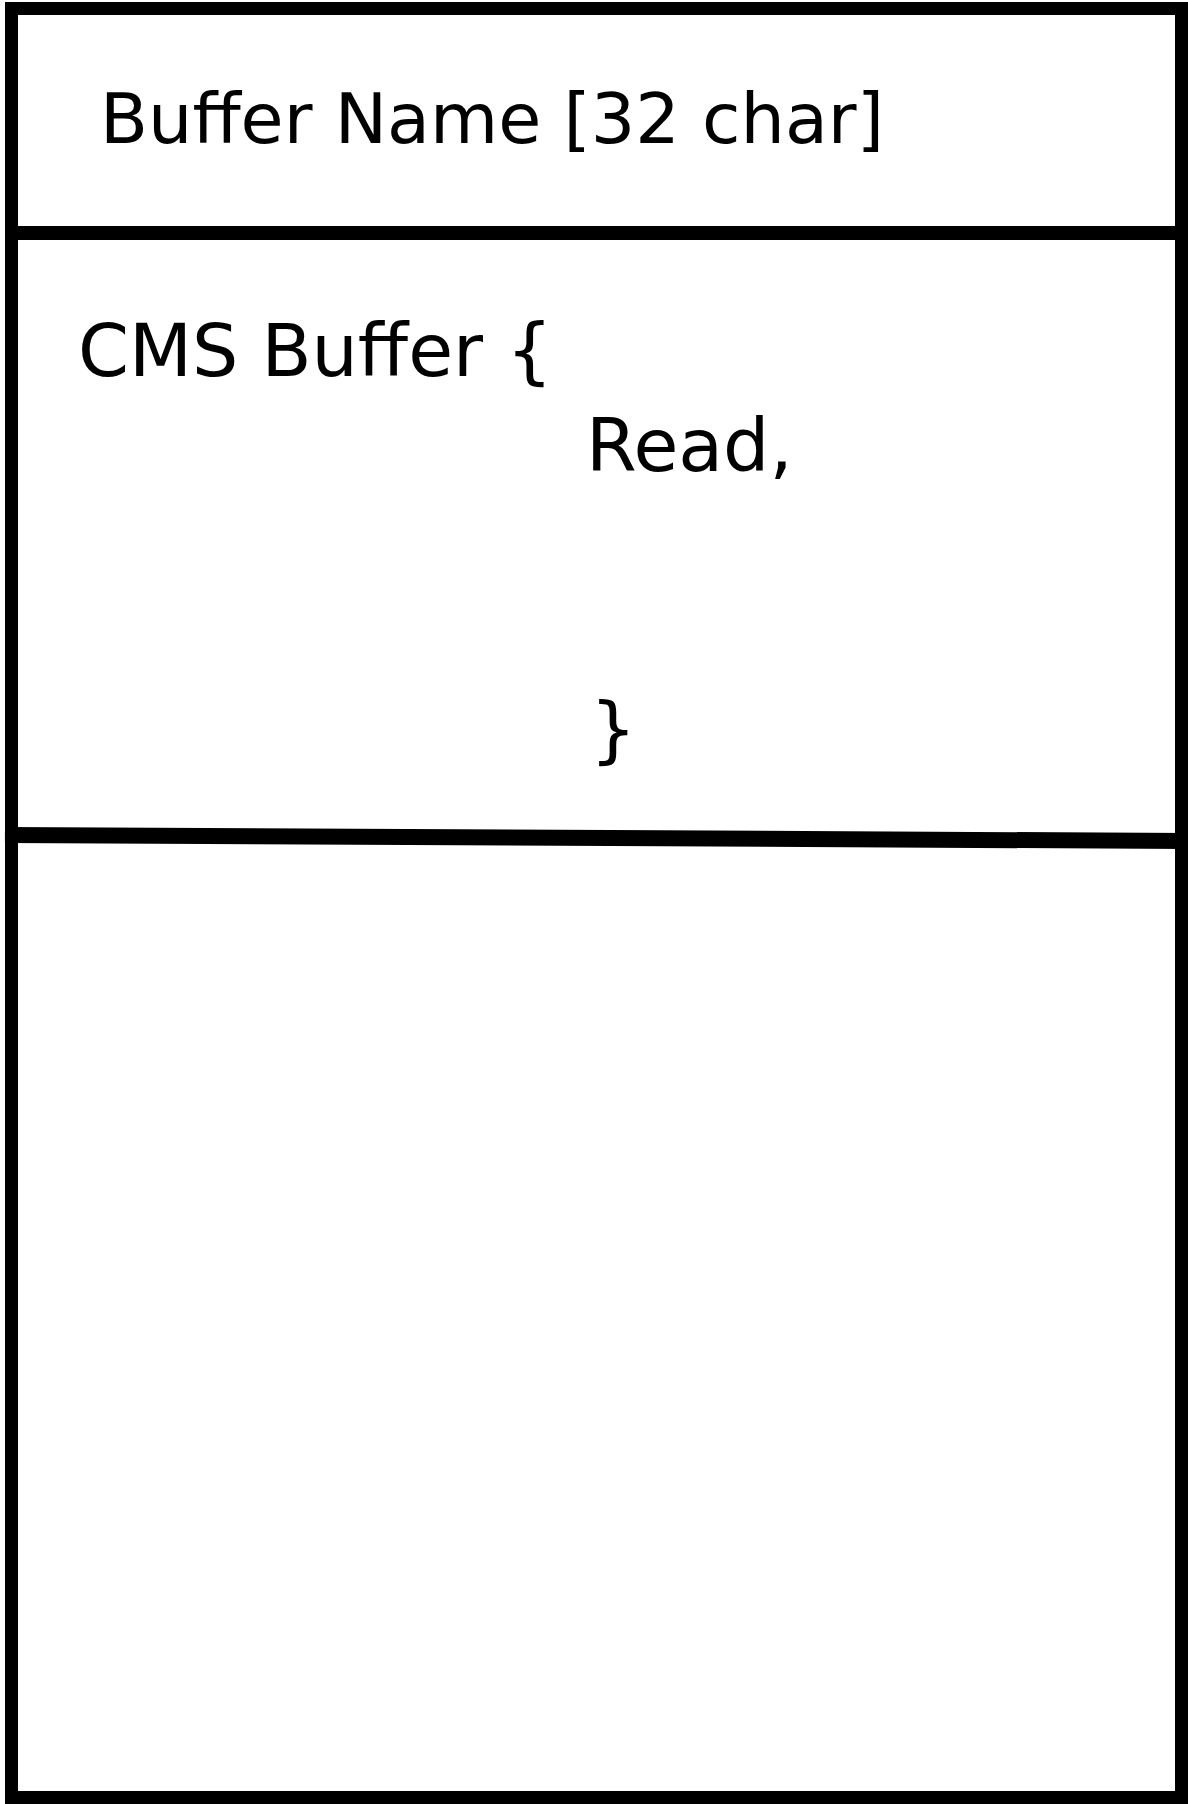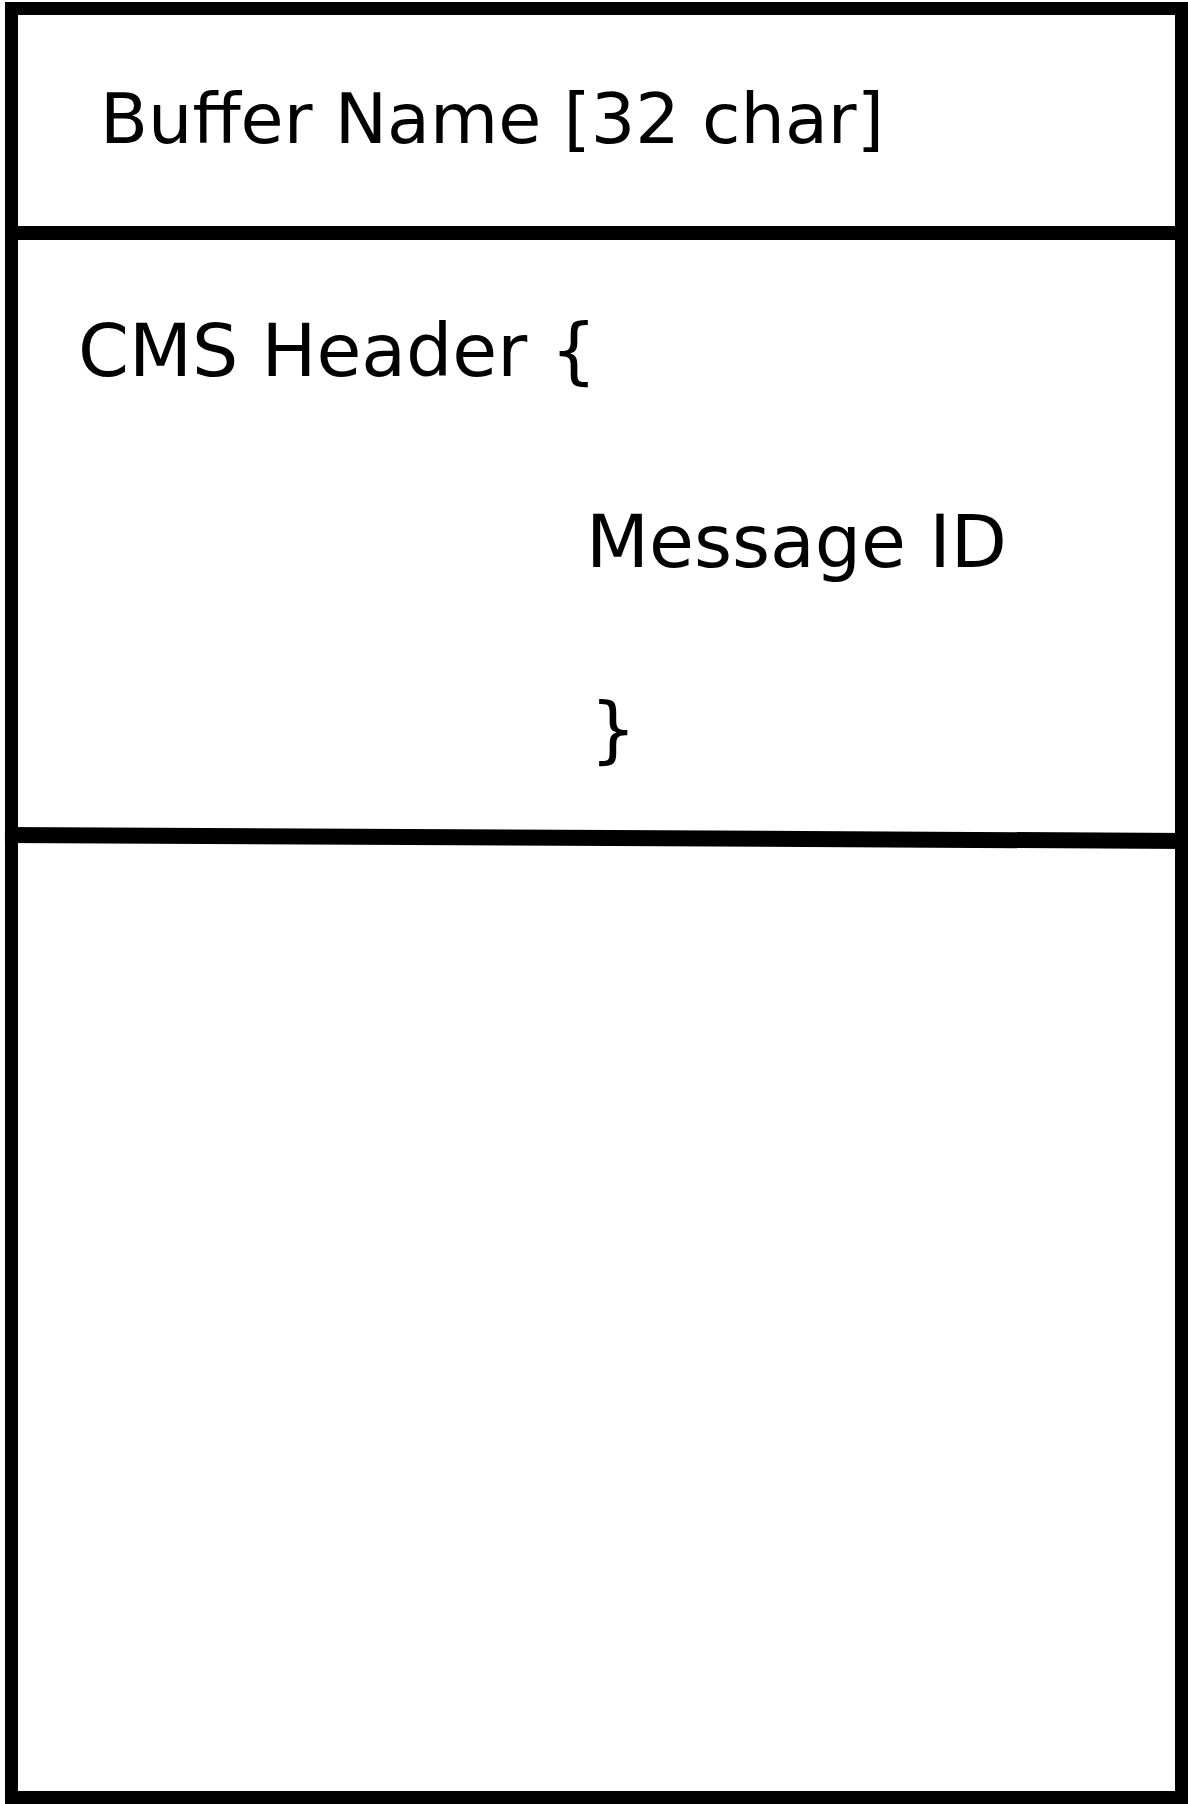--- a/index.html
+++ b/index.html
@@ -92,22 +92,22 @@
   <div class="frame"></div>
 
   <div class="section section-buffer-name">
   </div>
   <div class="label buffer-name">Buffer Name [32 char]</div>
 
   <div class="divider divider-top"></div>
 
   <div class="section section-cms-header">
   </div>
-  <div class="label cms-open">CMS Header {</div>
-  <div class="label cms-field-1">Message ID</div>
+  <div class="label cms-open">CMS Buffer {</div>
+  <div class="label cms-field-0">Read,</div>
   <div class="label cms-close">}</div>
 
   <div class="divider divider-bottom"></div>
 
   <div class="section section-data-space">
   </div>
 
 </div>
 
 </body></html>

